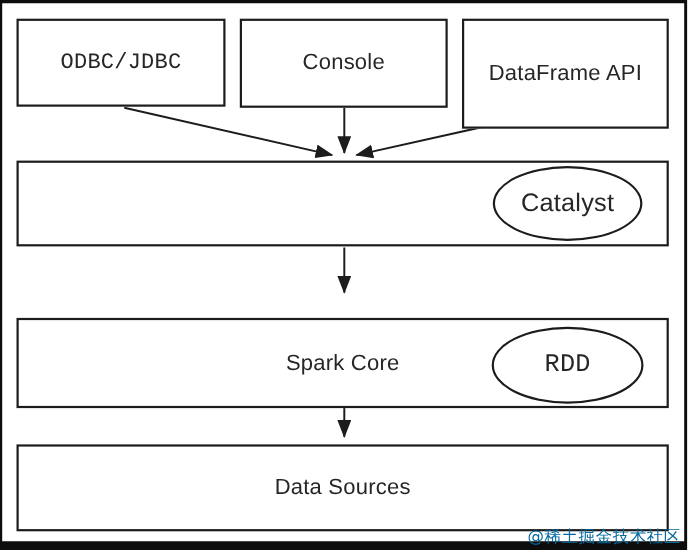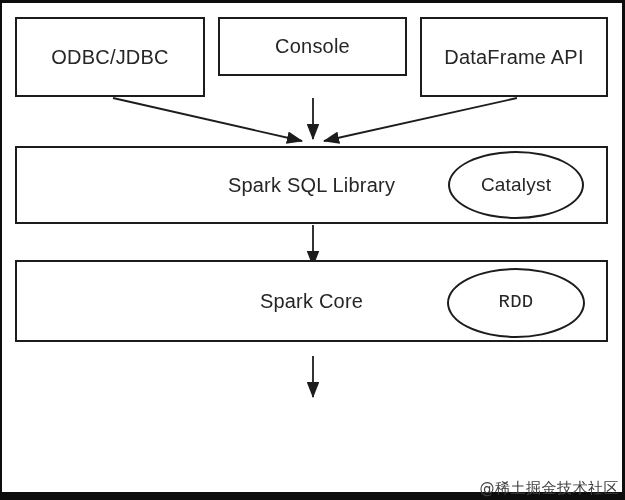--- a/index.html
+++ b/index.html
@@ -41,51 +41,51 @@
     background: #ffffff;
     border: 2px solid #1c1c1c;
     display: flex;
     align-items: center;
     justify-content: center;
     font-size: 20px;
     color: #262626;
     letter-spacing: 0.2px;
     z-index: 3;
   }
-  .node-odbc      { left: 15px;  top: 17px;  width: 190px; height: 80px; }
-  .node-console   { left: 218px; top: 17px;  width: 189px; height: 59px; }
-  .node-dataframe { left: 420px; top: 17px;  width: 188px; height: 80px; }
+  .node-odbc      { left: 15px;  top: 17px;  width: 190px; height: 80px; font-family: Liberation Mono, monospace; }
+  .node-console   { left: 218px; top: 17px;  width: 189px; height: 81px; }
+  .node-dataframe { left: 420px; top: 17px;  width: 188px; height: 100px; }
   .node-sql       { left: 15px;  top: 146px; width: 593px; height: 78px; }
-  .node-core      { left: 15px;  top: 260px; width: 593px; height: 82px; justify-content: center; }
+  .node-core      { left: 15px;  top: 289px; width: 593px; height: 82px; justify-content: center; }
   .node-sources   { left: 15px;  top: 404px; width: 593px; height: 79px; }
 
   .badge {
     position: absolute;
     box-sizing: border-box;
     border: 2px solid #1c1c1c;
     border-radius: 50%;
     background: #ffffff;
     display: flex;
     flex-direction: column;
     align-items: center;
     justify-content: center;
-    font-size: 19px;
+    font-size: 23px;
     line-height: 1.12;
     color: #262626;
     text-align: center;
   }
   .badge-catalyst { right: 22px; top: 3px; width: 136px; height: 68px; }
   .badge-rdd      { right: 21px; top: 6px; width: 138px; height: 70px; font-family: Liberation Mono, monospace; }
 
   .watermark {
     position: absolute;
     right: 6px;
     bottom: 2px;
     font-size: 15px;
-    color: #404040;
+    color: #0369a1;
     z-index: 6;
     font-family: "DejaVu Sans", "Liberation Sans", sans-serif;
     letter-spacing: 0.5px;
   }
 </style>
 </head>
 <body>
 
 <div id="stage">
 
@@ -108,31 +108,33 @@
 
   <div class="node node-console">
     <span>Console</span>
   </div>
 
   <div class="node node-dataframe">
     <span>DataFrame API</span>
   </div>
 
   <div class="node node-sql">
-    <span>Spark SQL Library</span>
     <div class="badge badge-catalyst">
       <span>Catalyst</span>
     </div>
   </div>
 
   <div class="node node-core">
     <span>Spark Core</span>
     <div class="badge badge-rdd">
       <span>RDD</span>
     </div>
   </div>
 
+  <div class="node node-sources">
+    <span>Data Sources</span>
+  </div>
 
   <div class="watermark">@稀土掘金技术社区</div>
 
   <div class="frame"></div>
 
 </div>
 
 </body></html>

